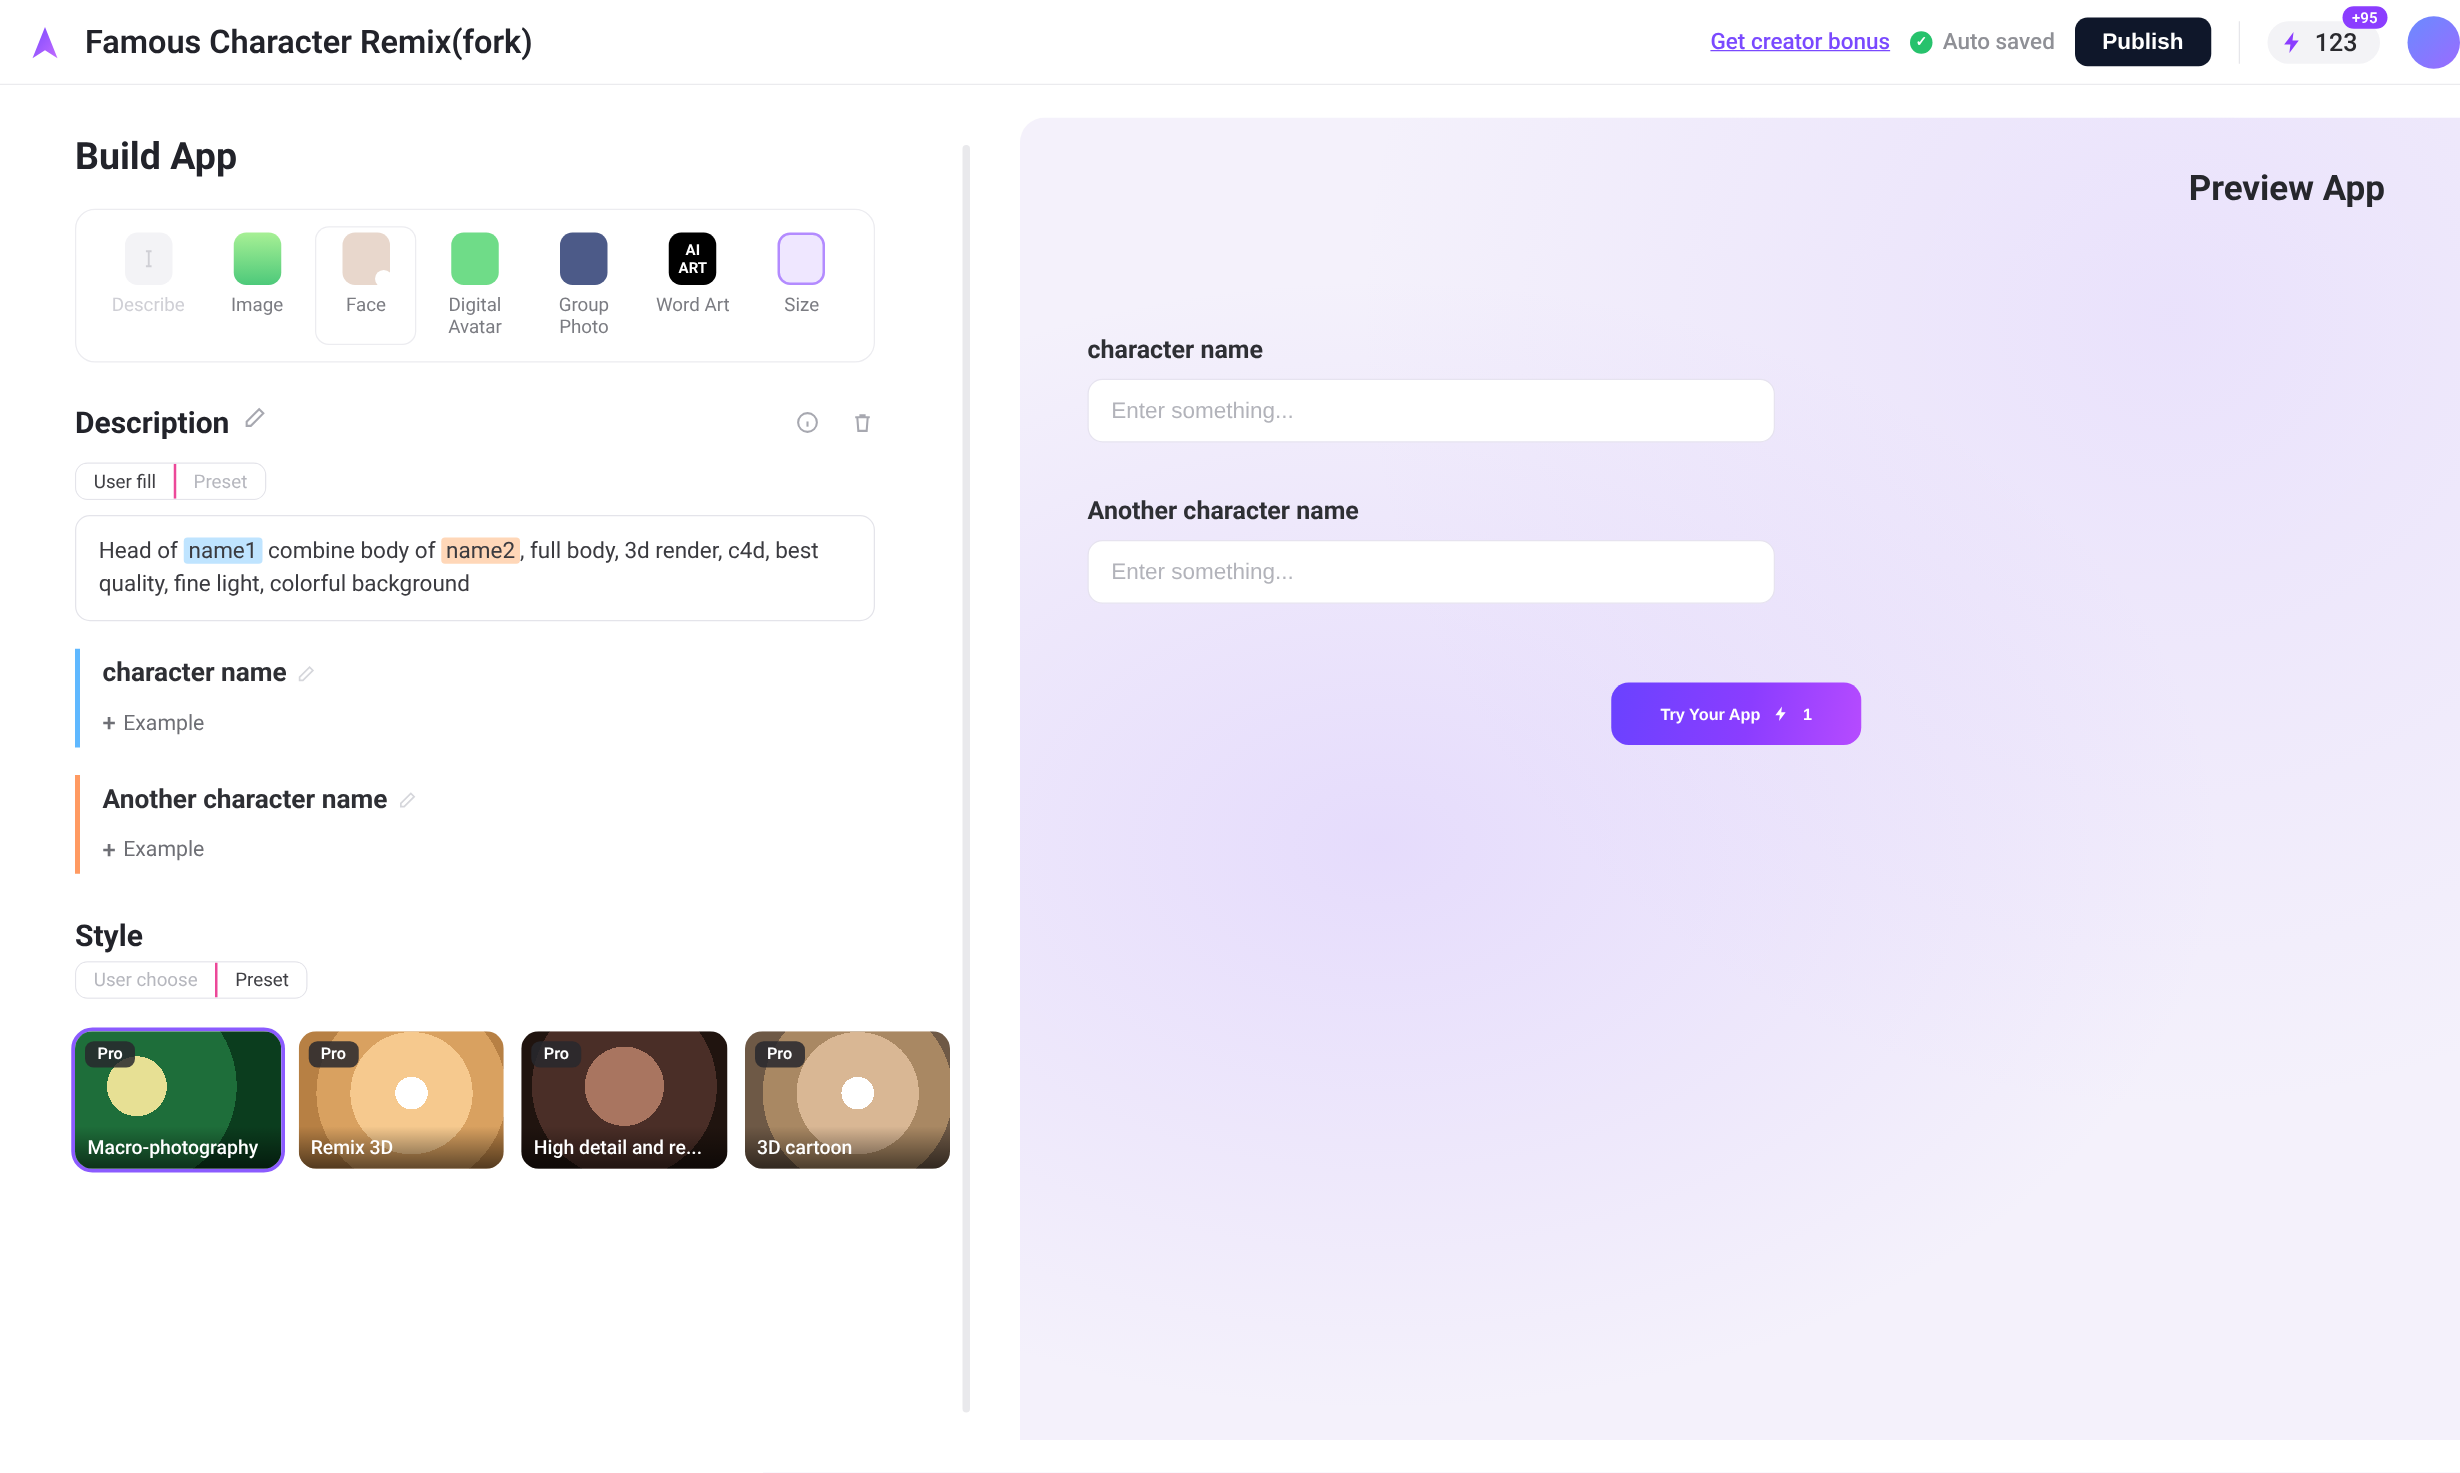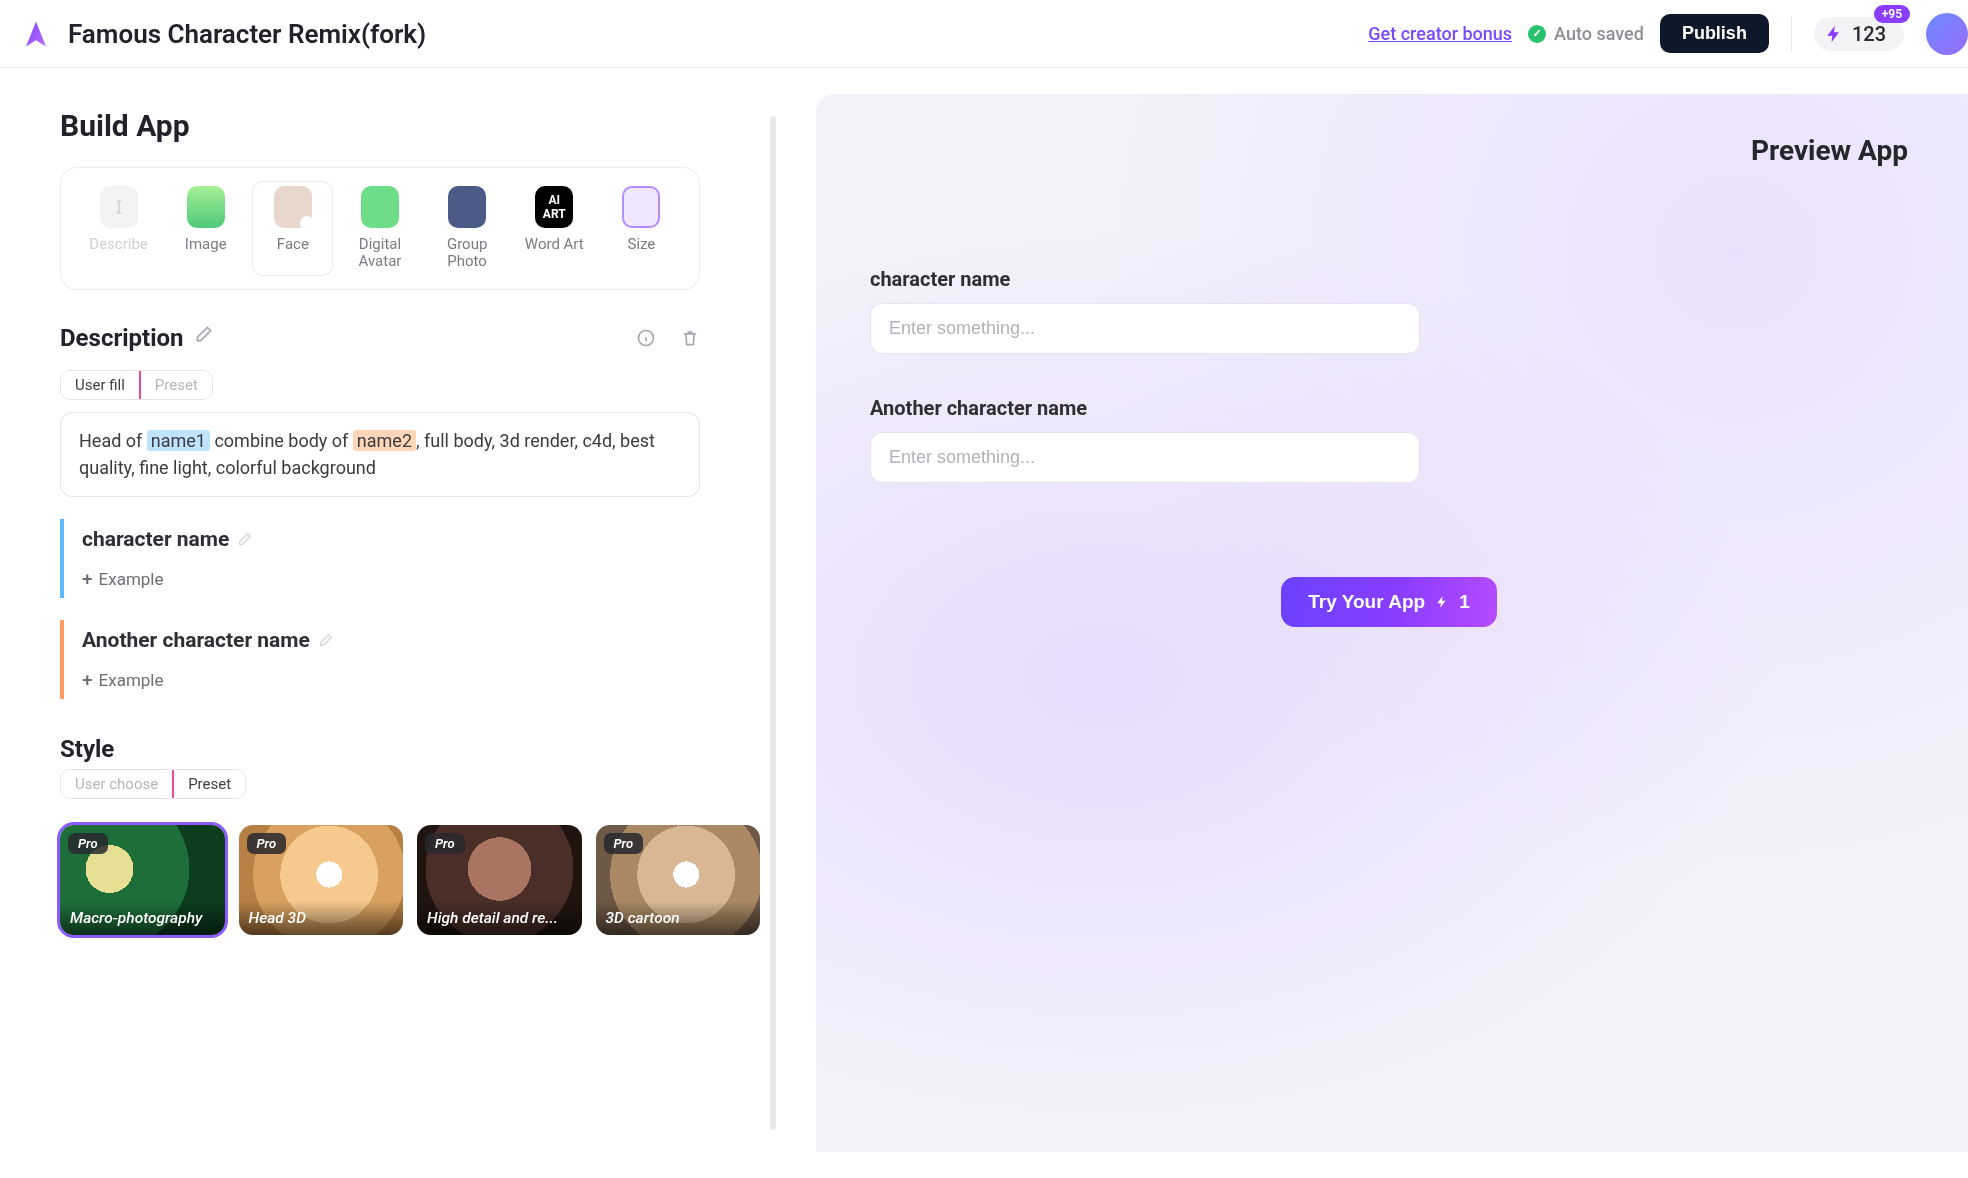--- a/index.html
+++ b/index.html
@@ -171,21 +171,21 @@
   .var-example {
     margin-top:16px; color:#6e6f75; font-size:17px; display:flex;align-items:center;gap:6px; cursor:pointer;
   }
   .plus { font-size:19px; font-weight:500; color:#6e6f75; }
 
   
   .style-row { display:flex; gap:14px; margin-top:14px; }
   .style-card {
     width:172px; height:110px; border-radius:14px; position:relative;
     overflow:hidden; cursor:pointer;
-    display:flex; align-items:flex-end;font-style:italic;
+    display:flex; align-items:flex-end;
   }
   .style-card.selected { outline:3px solid #8b5bff; outline-offset:0; }
   .style-card .bg { position:absolute; inset:0; }
   .style-card .pro {
     position:absolute; top:8px; left:8px;
     background:rgba(40,40,46,.85); color:#fff; font-size:13px; font-weight:600;
     padding:3px 10px; border-radius:7px;
   }
   .style-card .cap {
     position:relative; z-index:2; color:#fff; font-size:15.5px; font-weight:500;
@@ -212,25 +212,25 @@
   .field-label { font-size:20px; font-weight:700; color:#2e2f34; margin-bottom:12px; }
   .field-input {
     width:550px; max-width:100%;
     border:1px solid #e6e3ef; background:#fff; border-radius:12px;
     padding:14px 18px; font-size:18px; color:#3b3b40;
   }
   .field-input::placeholder { color:#b2b3ba; }
   .field-wrap { margin-bottom:42px; }
 
   .try-btn {
-    margin:94px auto 0 auto;
+    margin:63px auto 0 auto;
     display:flex; align-items:center; justify-content:center; gap:10px;
-    width:216px; height:50px;
+    width:200px; height:50px;
     border:none; border-radius:14px; cursor:pointer;
-    color:#fff; font-size:19px; font-weight:600;
+    color:#fff; font-size:13px; font-weight:600;
     background:linear-gradient(100deg,#6a42ff 0%, #8b3dff 55%, #b64bff 100%);
   }
   .try-btn .bolt-sm { width:14px;height:14px; }
 
   
   .left-col::-webkit-scrollbar{width:8px}
   .left-col::-webkit-scrollbar-thumb{background:#e2e2e7;border-radius:4px}
 </style>
 </head>
 <body>
@@ -372,21 +372,21 @@
 
     <div class="style-row">
       <div class="style-card selected">
         <div class="bg bg-parrot"></div>
         <span class="pro">Pro</span>
         <span class="cap">Macro-photography</span>
       </div>
       <div class="style-card">
         <div class="bg bg-dog3d"></div>
         <span class="pro">Pro</span>
-        <span class="cap">Head 3D</span>
+        <span class="cap">Remix 3D</span>
       </div>
       <div class="style-card">
         <div class="bg bg-real"></div>
         <span class="pro">Pro</span>
         <span class="cap">High detail and re...</span>
       </div>
       <div class="style-card">
         <div class="bg bg-cart"></div>
         <span class="pro">Pro</span>
         <span class="cap">3D cartoon</span>

